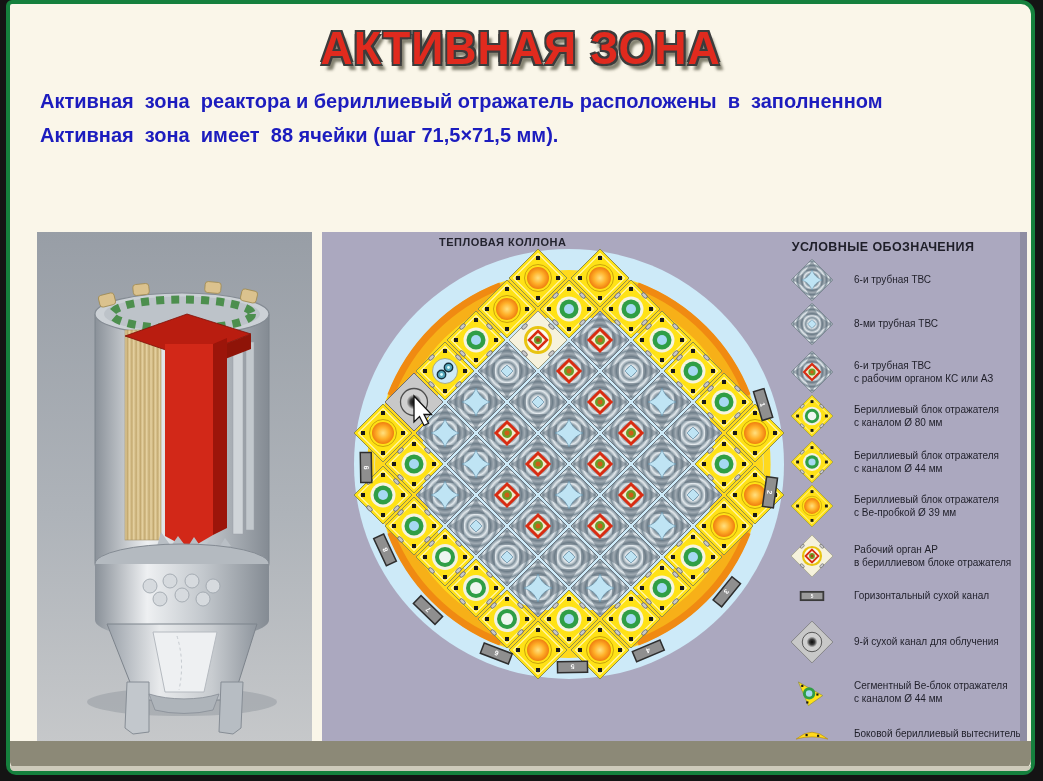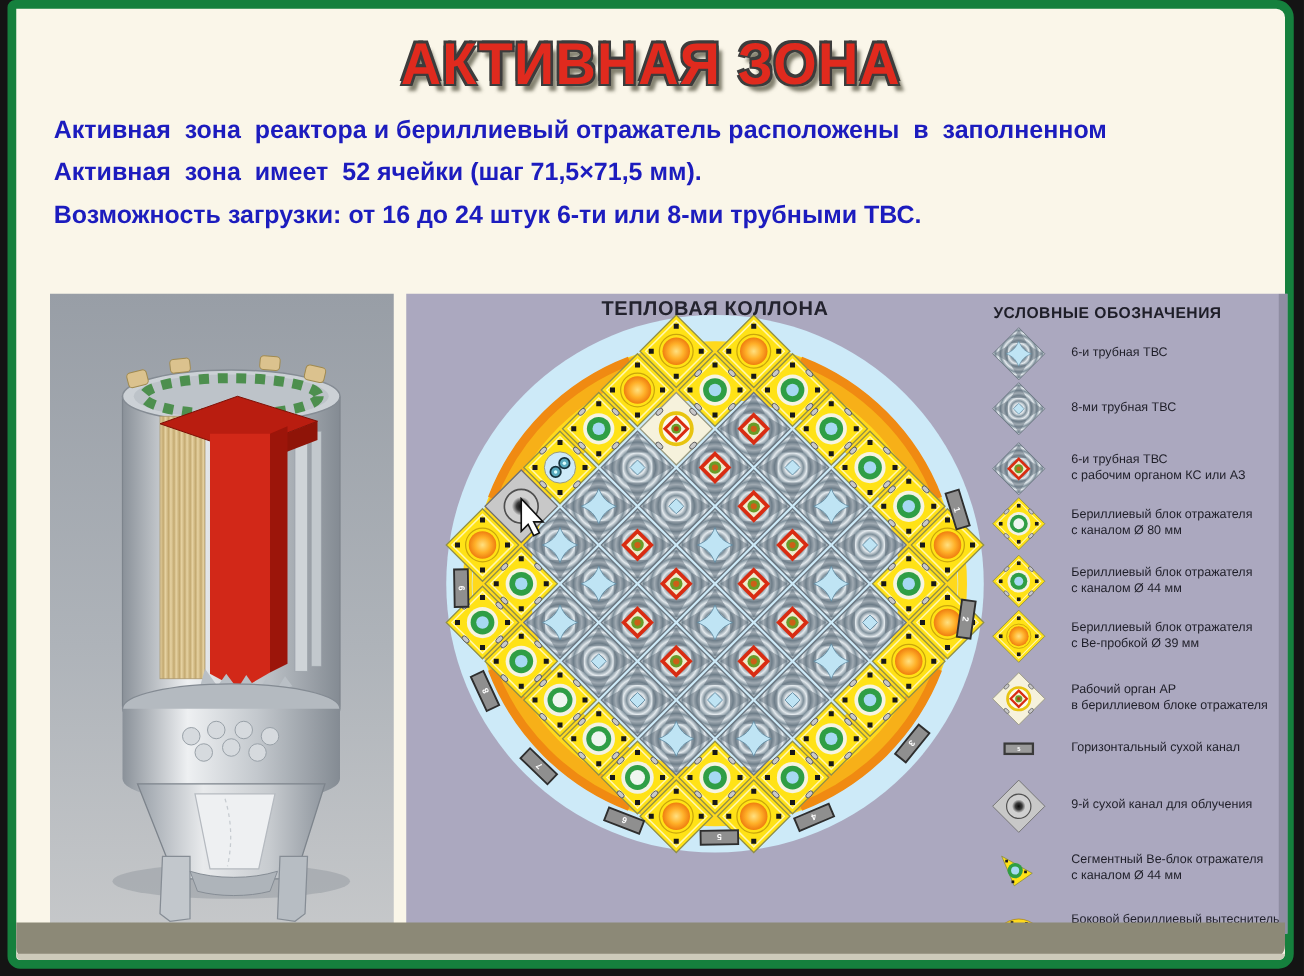--- a/index.html
+++ b/index.html
@@ -1,34 +1,34 @@
 <!DOCTYPE html>
 <html><head>
 <meta charset="utf-8">
 <style>
   html,body{margin:0;padding:0;background:#101010;width:1043px;height:781px;overflow:hidden;
     font-family:"Liberation Sans",sans-serif;}
   .frame{position:relative;width:1043px;height:781px;background:#141414;}
   .slide{position:absolute;left:6px;top:0;width:1029px;height:775px;background:#faf6e9;
-    border-radius:6px 14px 12px 10px;border:7px solid #15803d;box-sizing:border-box;}
+    border-radius:6px 14px 12px 10px;border:4px solid #15803d;box-sizing:border-box;}
   .title{position:absolute;top:16px;left:0;width:100%;text-align:center;}
   .title span{display:inline-block;font-size:47px;font-weight:900;letter-spacing:1px;
     transform:scaleX(.95);color:#e02a1e;
     text-shadow:-2px -2px 0 #3c3c3c,2px -2px 0 #3c3c3c,-2px 2px 0 #3c3c3c,2px 2px 0 #3c3c3c,
     5px 6px 3px rgba(90,88,70,.75);}
   .body{position:absolute;top:80px;left:30px;right:14px;color:#1c1cbe;font-weight:bold;
     font-size:20px;line-height:34px;}
   .body div{white-space:pre;}
   .content{position:absolute;top:228px;left:0;width:100%;height:512px;}
   .left-panel{position:absolute;left:27px;top:0;width:275px;height:512px;overflow:hidden;
     background:linear-gradient(180deg,#989ea6 0%,#aeb3b9 55%,#c6c8ca 100%);}
   .right-panel{position:absolute;left:312px;top:0;width:705px;height:512px;background:#aba8bf;overflow:hidden;}
   .right-panel .edge{position:absolute;right:0;top:0;width:7px;height:100%;background:#8f8da2;}
-  .core-title{position:absolute;left:117px;top:4px;width:260px;text-align:center;
-    font-size:16px;font-weight:bold;color:#23232e;letter-spacing:.5px;}
+  .core-title{position:absolute;left:117px;top:4px;width:260px;text-align:left;
+    font-size:11px;font-weight:bold;color:#23232e;letter-spacing:.5px;}
   .legend{position:absolute;left:436px;top:0;width:245px;height:512px;}
   .lg-head{position:absolute;left:20px;top:8px;width:210px;text-align:center;
     font-size:12.5px;font-weight:bold;color:#1e1e28;letter-spacing:.4px;}
   .lg-item{position:absolute;left:0;height:44px;width:245px;}
   .lg-item svg{position:absolute;left:28px;top:0;}
   .lg-lines{position:absolute;left:96px;top:50%;transform:translateY(-50%);
     font-size:10px;font-weight:normal;color:#1e1e28;line-height:12.5px;white-space:nowrap;}
   .bottom-band{position:absolute;left:0;bottom:0;width:100%;height:30px;background:#8c8977;
     border-radius:0 0 12px 10px;}
   .bottom-strip{position:absolute;left:0;bottom:0;width:100%;height:5px;background:#cdcaba;
@@ -40,22 +40,21 @@
 
 <div class="frame">
   <div class="slide">
 
     <div class="title">
       <span>АКТИВНАЯ ЗОНА</span>
     </div>
 
     <div class="body">
       <div>Активная  зона  реактора и бериллиевый отражатель расположены  в  заполненном</div>
-      <div>Активная  зона  имеет  52 ячейки (шаг 71,5×71,5 мм).</div>
-      <div>Возможность загрузки: от 16 до 24 штук 6-ти или 8-ми трубными ТВС.</div>
+      <div>Активная  зона  имеет  88 ячейки (шаг 71,5×71,5 мм).</div>
     </div>
 
     <div class="content">
 
       <div class="left-panel">
         <svg id="reactor-svg" width="275" height="512" viewBox="0 0 275 512">
           <defs>
             <linearGradient id="gCyl" x1="0" y1="0" x2="1" y2="0">
               <stop offset="0" stop-color="#8a9199"></stop>
                 <stop offset="0.3" stop-color="#eef0f2"></stop>

